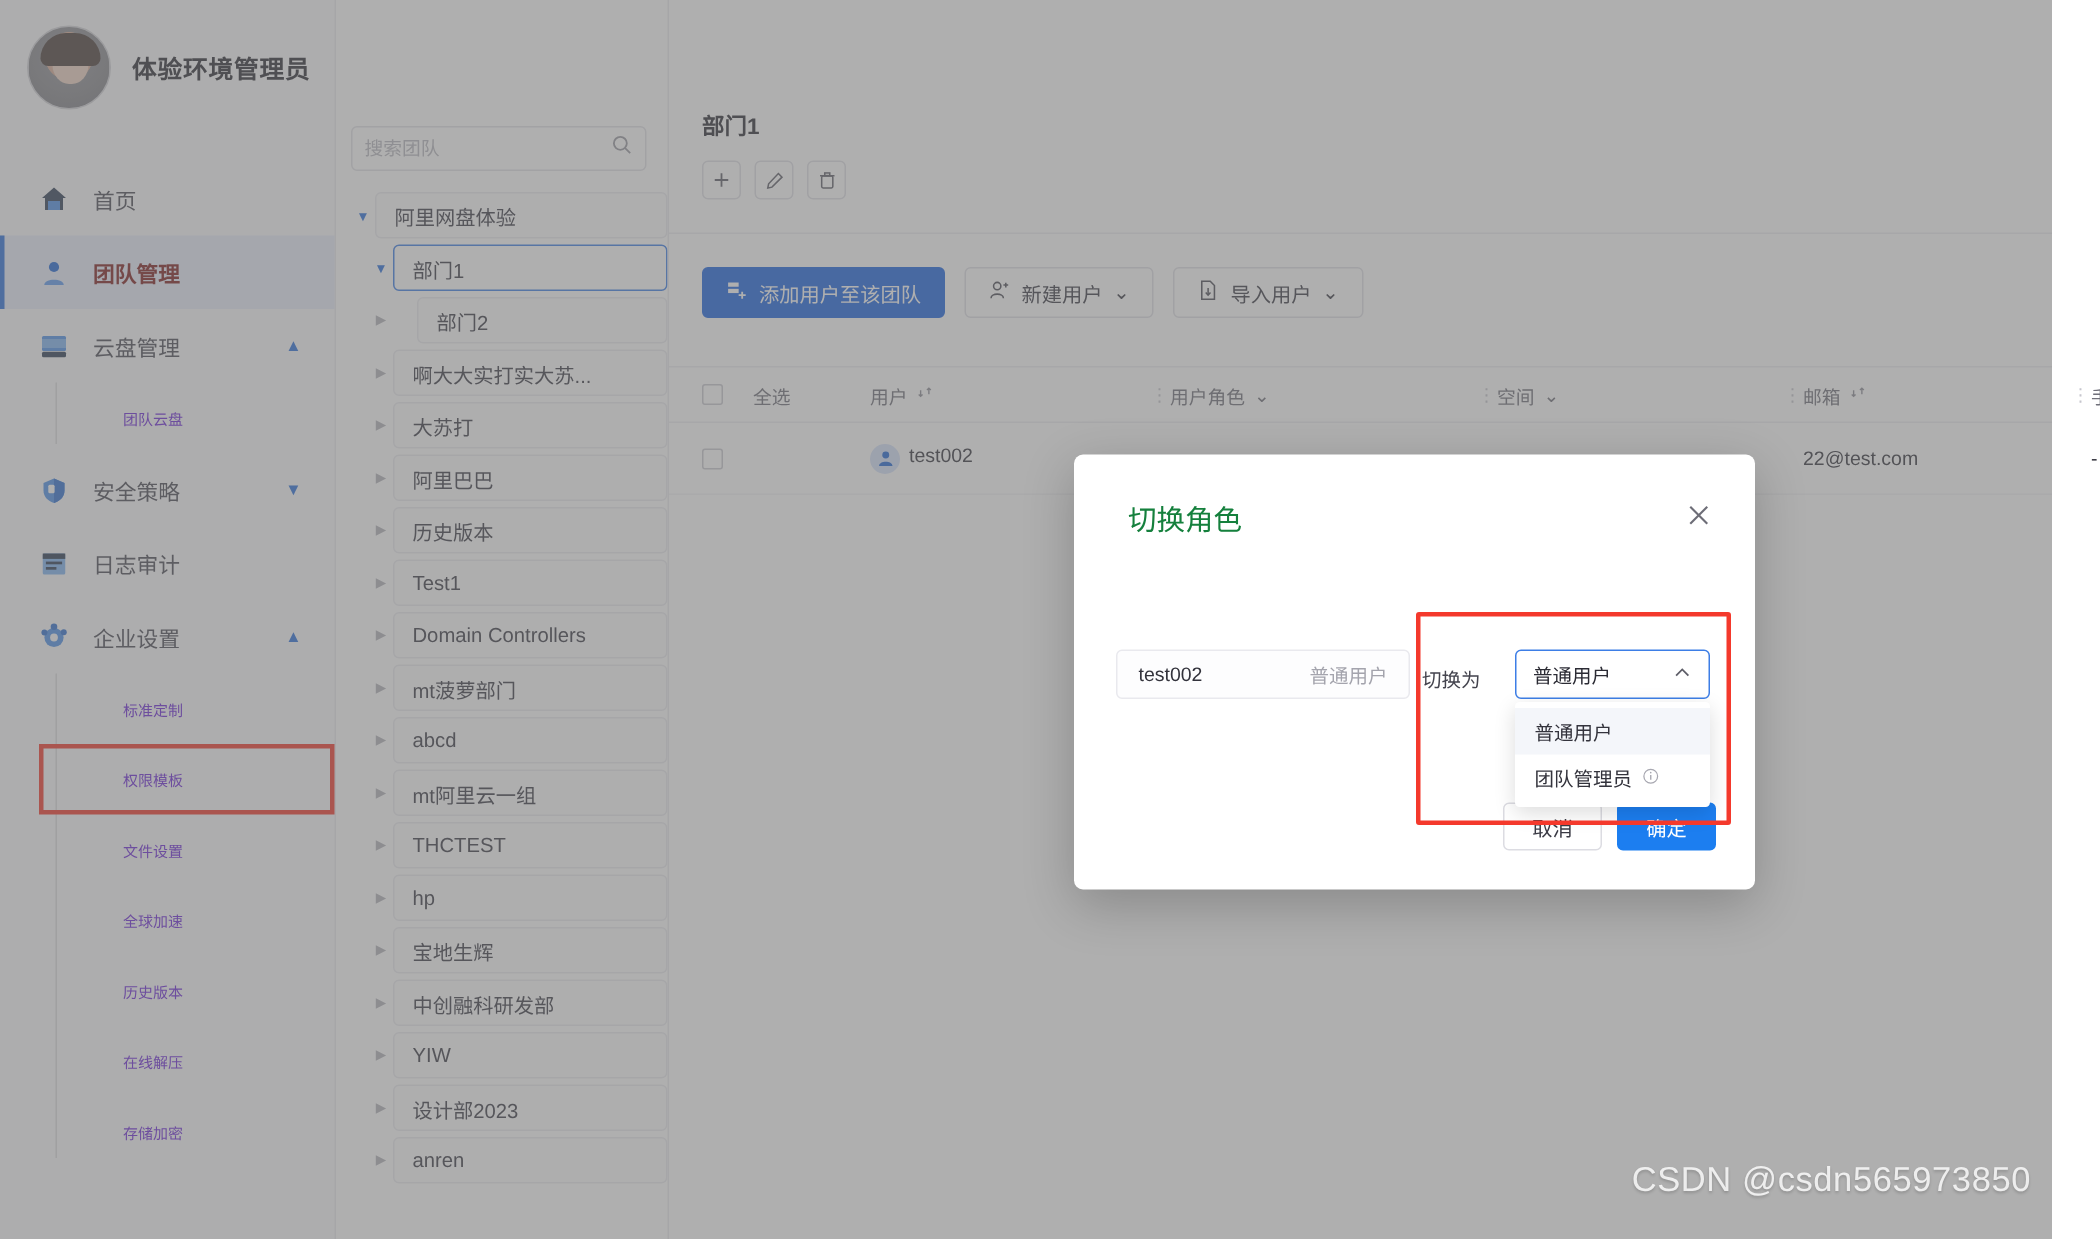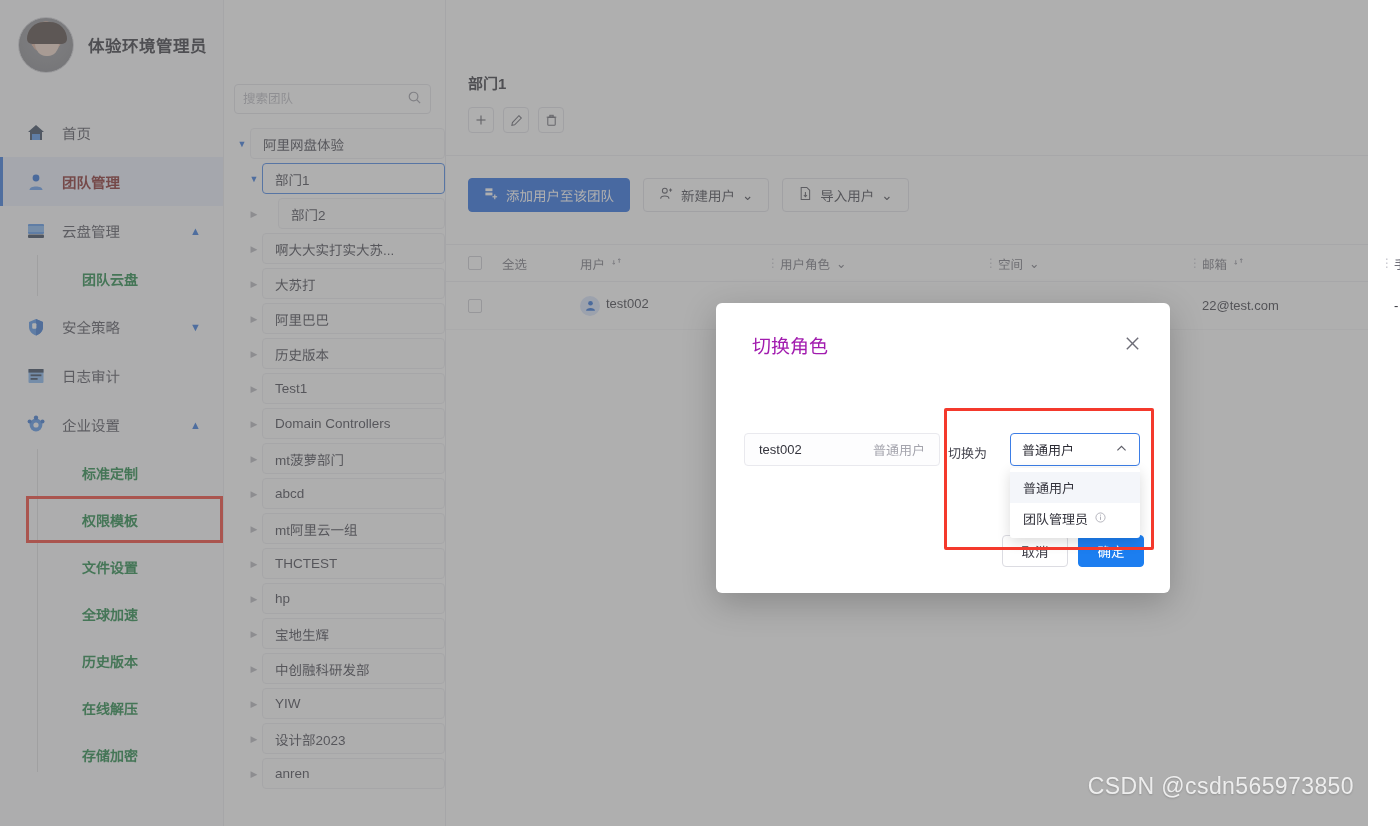--- a/index.html
+++ b/index.html
@@ -45,21 +45,21 @@
   .nav-item .nav-ico { width: 26px; flex: 0 0 26px; display: flex; align-items: center; }
   .nav-item .nav-label { margin-left: 10px; flex: 1 1 auto; }
   .nav-item .caret { margin-right: 22px; color: #2a6fdb; font-size: 11px; }
   .nav-item.active { background: #e8eefb; color: #7f1d1d; font-weight: 600; }
   .nav-item.active::before { content: ""; position: absolute; left: 0; top: 0; bottom: 0; width: 3px; background: #2a6fdb; }
 
   .subnav { position: relative; padding-left: 26px; }
   .subnav::before { content: ""; position: absolute; left: 37px; top: 0; bottom: 6px; width: 1px; background: #dededf; }
   .sub-item {
     height: 47px; display: flex; align-items: center; padding-left: 56px;
-    font-size: 14px; color: #15803d; cursor: pointer; position: relative; font-weight: bold;
+    font-size: 10px; color: #6d28d9; cursor: pointer; position: relative;
   }
   .sub-item.boxed { outline: 3px solid #f4392c; outline-offset: -3px; }
 
   
   #tree-panel {
     position: absolute; left: 224px; top: 0; width: 222px; height: 826px;
     background: #ffffff; border-right: 1px solid #ececf0; z-index: 5; overflow: hidden;
   }
   .tree-search {
     position: relative; margin: 84px 14px 0 10px; height: 30px;
@@ -130,21 +130,21 @@
   .user-ava {
     width: 20px; height: 20px; border-radius: 50%; background: #d6e2fb;
     display: flex; align-items: center; justify-content: center; flex: 0 0 20px;
   }
 
   
   #modal {
     position: absolute; left: 716px; top: 303px; width: 454px; height: 290px;
     background: #ffffff; border-radius: 6px; box-shadow: 0 10px 34px rgba(0,0,0,.22); z-index: 100;
   }
-  .modal-title { position: absolute; left: 36px; top: 28px; font-size: 19px; color: #a21caf; font-weight: 500; }
+  .modal-title { position: absolute; left: 36px; top: 28px; font-size: 19px; color: #15803d; font-weight: 500; }
   .modal-close { position: absolute; right: 26px; top: 28px; width: 24px; height: 24px; cursor: pointer; color: #6d6d77; display: flex; align-items: center; justify-content: center; }
   .chip {
     position: absolute; left: 28px; top: 130px; width: 196px; height: 33px;
     border: 1px solid #e9e9ee; border-radius: 4px; background: #fdfdfe;
     display: flex; align-items: center; justify-content: space-between; padding: 0 14px;
     font-size: 13px; color: #33333c;
   }
   .chip .muted { color: #a4a4ad; }
   .switch-label { position: absolute; left: 232px; top: 140px; font-size: 13px; color: #44444e; }
   .select-box {

